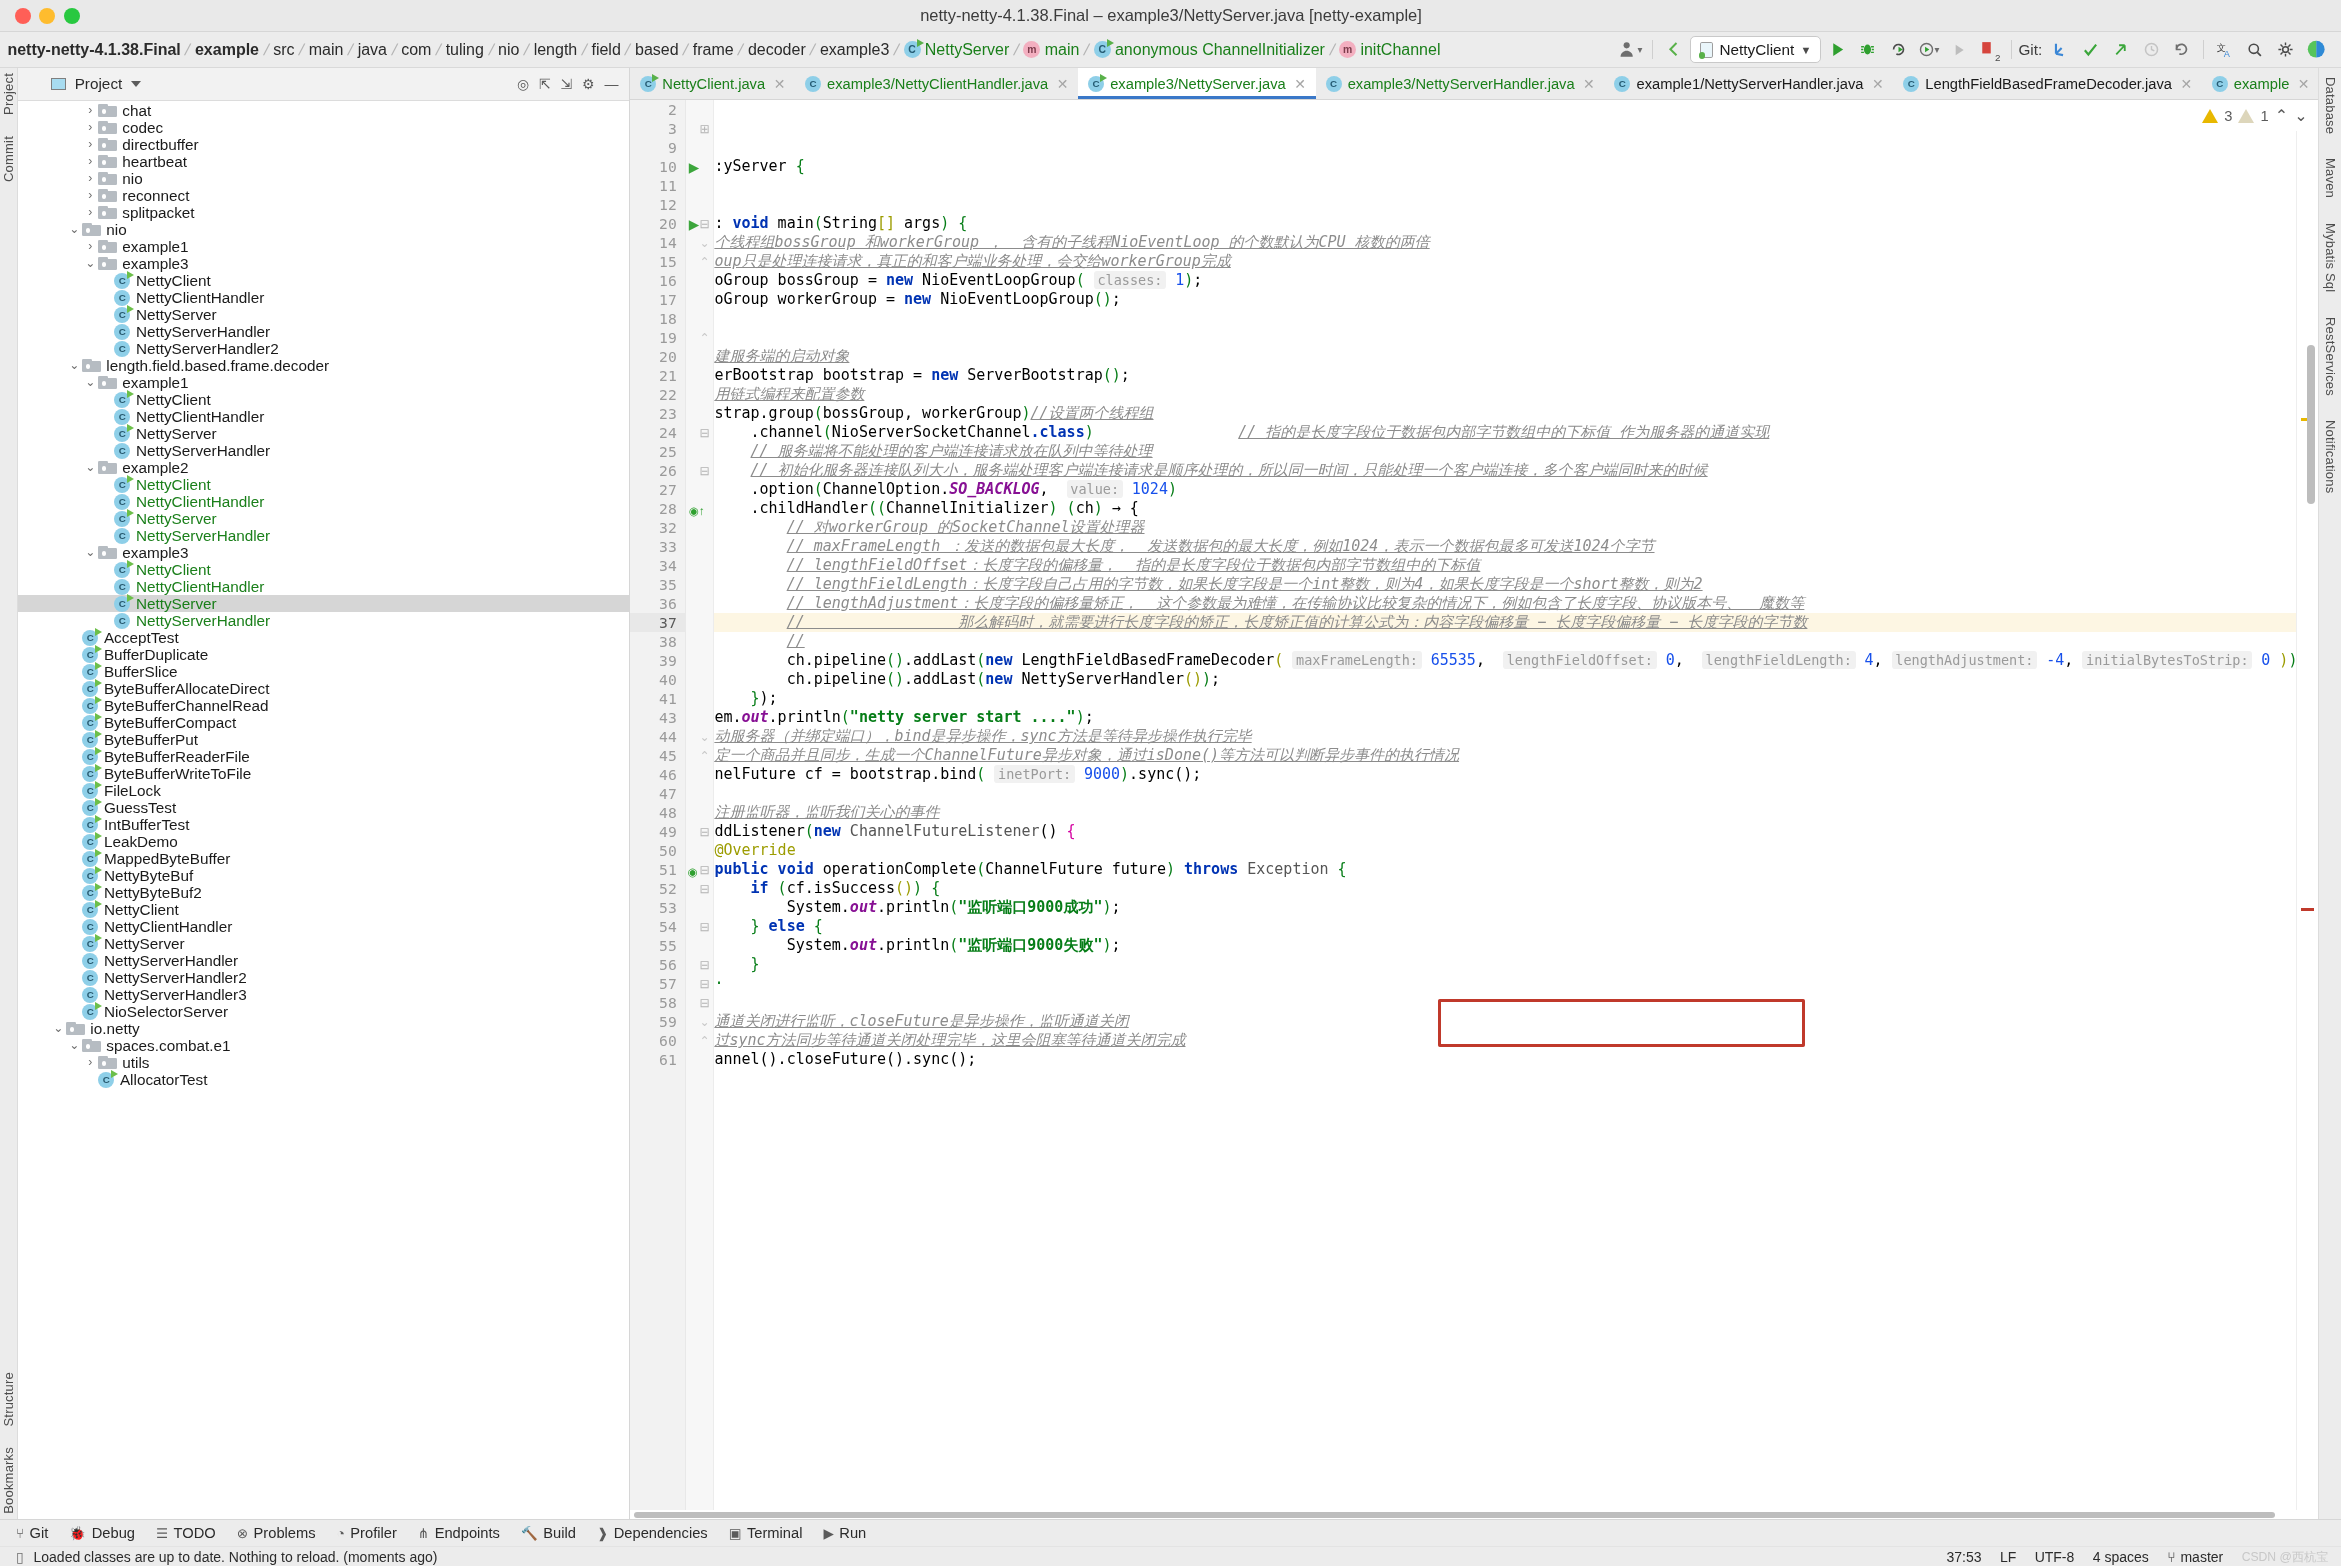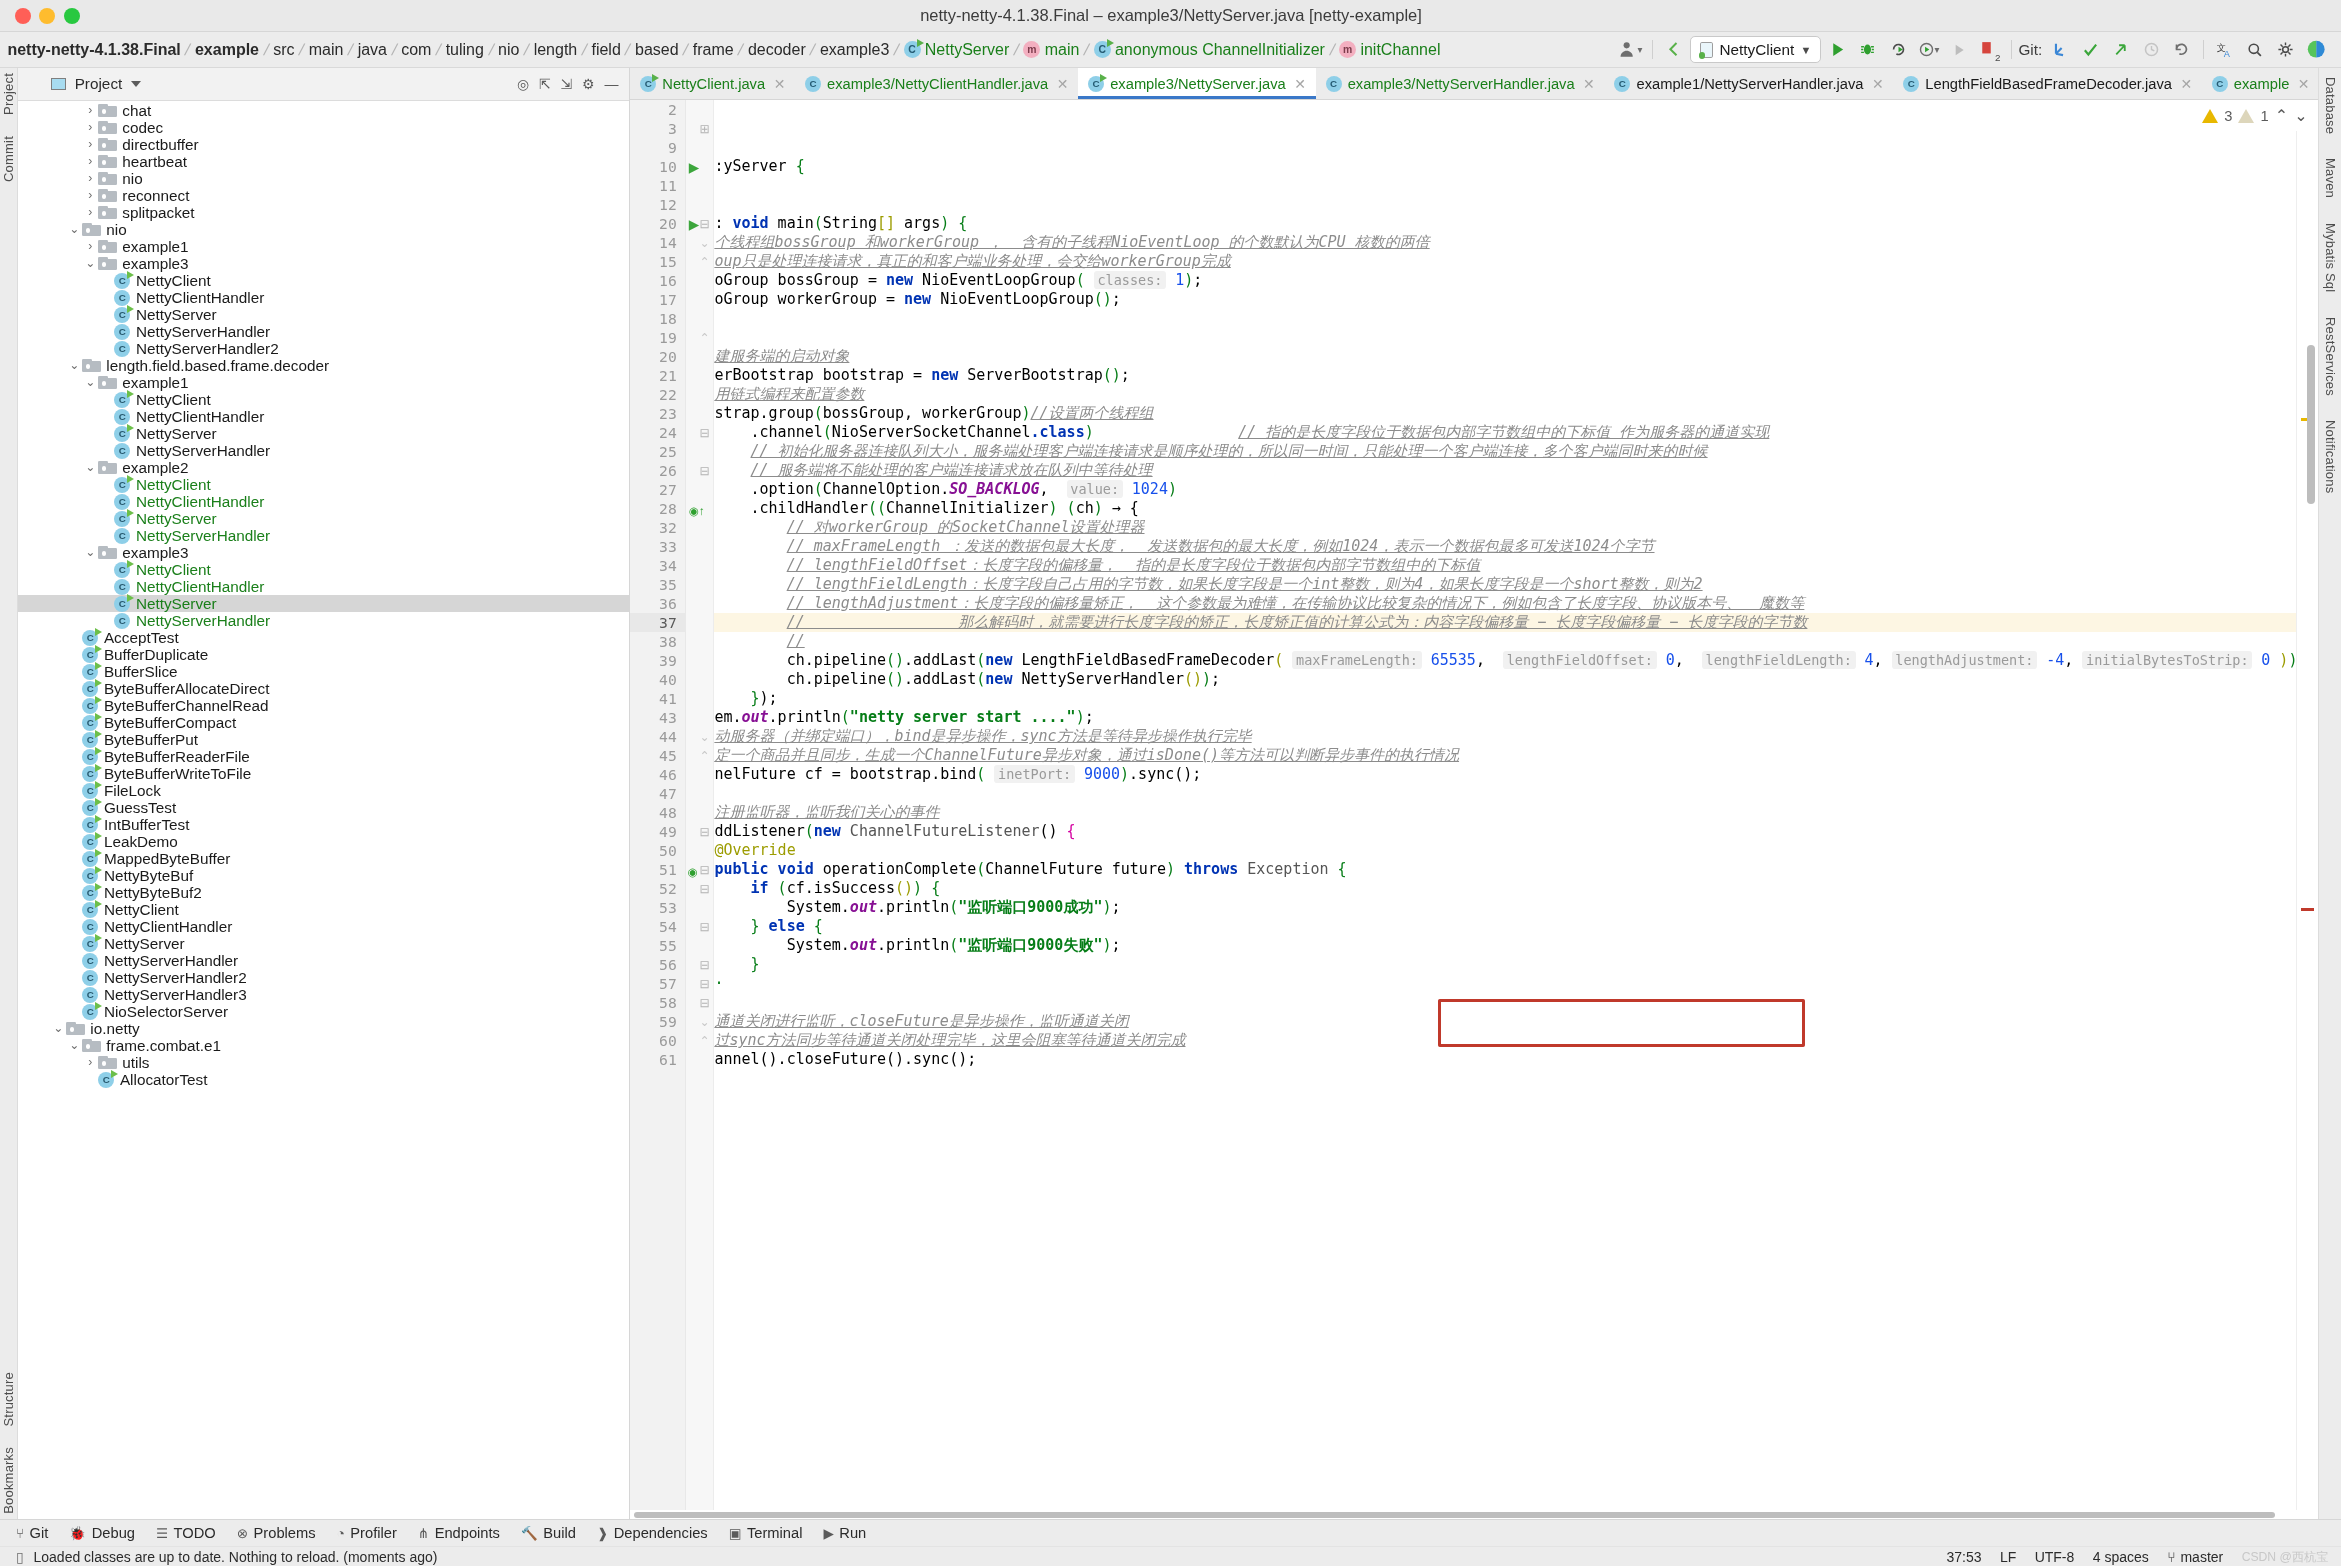--- a/index.html
+++ b/index.html
@@ -675,21 +675,21 @@
           <span class="folder">
             <span class="fdot"></span>
           </span>
           <span>io.netty</span>
         </div>
         <div class="row" style="padding-left: 48px;">
           <span class="tw">⌄</span>
           <span class="folder">
             <span class="fdot"></span>
           </span>
-          <span>frame.combat.e1</span>
+          <span>spaces.combat.e1</span>
         </div>
         <div class="row" style="padding-left: 64px;">
           <span class="tw">›</span>
           <span class="folder">
             <span class="fdot"></span>
           </span>
           <span>utils</span>
         </div>
         <div class="row" style="padding-left: 64px;">
           <span class="tw"></span>
@@ -898,22 +898,22 @@
           <div class="ln"><span class="cmt">oup只是处理连接请求，真正的和客户端业务处理，会交给workerGroup完成</span></div>
           <div class="ln"><span class="cls2">oGroup bossGroup = </span><span class="kw">new</span><span class="cls2"> NioEventLoopGroup</span><span class="par2">(</span> <span class="hint">classes:</span> <span class="num">1</span><span class="par2">)</span><span class="cls2">;</span></div>
           <div class="ln"><span class="cls2">oGroup workerGroup = </span><span class="kw">new</span><span class="cls2"> NioEventLoopGroup</span><span class="par2">()</span><span class="cls2">;</span></div>
           <div class="ln">&nbsp;</div>
           <div class="ln">&nbsp;</div>
           <div class="ln"><span class="cmt">建服务端的启动对象</span></div>
           <div class="ln"><span class="cls2">erBootstrap bootstrap = </span><span class="kw">new</span><span class="cls2"> ServerBootstrap</span><span class="par2">()</span><span class="cls2">;</span></div>
           <div class="ln"><span class="cmt">用链式编程来配置参数</span></div>
           <div class="ln"><span class="cls2">strap.group</span><span class="par2">(</span><span class="cls2">bossGroup, workerGroup</span><span class="par2">)</span><span class="cmt">//设置两个线程组</span></div>
           <div class="ln">    <span class="cls2">.channel</span><span class="par2">(</span><span class="cls2">NioServerSocketChannel</span><span class="kw">.class</span><span class="par2">)</span>                <span class="cmt">// 指的是长度字段位于数据包内部字节数组中的下标值 作为服务器的通道实现</span></div>
+          <div class="ln">    <span class="cmt">// 服务端将不能处理的客户端连接请求放在队列中等待处理</span></div>
           <div class="ln">    <span class="cmt">// 初始化服务器连接队列大小，服务端处理客户端连接请求是顺序处理的，所以同一时间，只能处理一个客户端连接，多个客户端同时来的时候</span></div>
-          <div class="ln">    <span class="cmt">// 服务端将不能处理的客户端连接请求放在队列中等待处理</span></div>
           <div class="ln">    <span class="cls2">.option</span><span class="par2">(</span><span class="cls2">ChannelOption.</span><span class="fld">SO_BACKLOG</span><span class="cls2">,</span>  <span class="hint">value:</span> <span class="num">1024</span><span class="par2">)</span></div>
           <div class="ln">    <span class="cls2">.childHandler</span><span class="par2">((</span><span class="cls2" style="color:#000">ChannelInitializer</span><span class="par2">)</span> <span class="par2">(</span><span class="cls2">ch</span><span class="par2">)</span> <span class="cls2">→ {</span></div>
           <div class="ln">        <span class="cmt">// 对workerGroup 的SocketChannel设置处理器</span></div>
           <div class="ln">        <span class="cmt">// maxFrameLength ：发送的数据包最大长度，  发送数据包的最大长度，例如1024，表示一个数据包最多可发送1024个字节</span></div>
           <div class="ln">        <span class="cmt">// lengthFieldOffset：长度字段的偏移量，  指的是长度字段位于数据包内部字节数组中的下标值</span></div>
           <div class="ln">        <span class="cmt">// lengthFieldLength：长度字段自己占用的字节数，如果长度字段是一个int整数，则为4，如果长度字段是一个short整数，则为2</span></div>
           <div class="ln">        <span class="cmt">// lengthAdjustment：长度字段的偏移量矫正，  这个参数最为难懂，在传输协议比较复杂的情况下，例如包含了长度字段、协议版本号、  魔数等</span></div>
           <div class="ln hl">        <span class="cmt">//                 那么解码时，就需要进行长度字段的矫正，长度矫正值的计算公式为：内容字段偏移量 − 长度字段偏移量 − 长度字段的字节数</span></div>
           <div class="ln">        <span class="cmt">//</span></div>
           <div class="ln">        <span class="cls2">ch.pipeline</span><span class="par2">()</span><span class="cls2">.addLast</span><span class="par2">(</span><span class="kw">new</span><span class="cls2"> LengthFieldBasedFrameDecoder</span><span class="par">(</span> <span class="hint">maxFrameLength:</span> <span class="num">65535</span><span class="cls2">,</span>  <span class="hint">lengthFieldOffset:</span> <span class="num">0</span><span class="cls2">,</span>  <span class="hint">lengthFieldLength:</span> <span class="num">4</span><span class="cls2">,</span> <span class="hint">lengthAdjustment:</span> <span class="num">-4</span><span class="cls2">,</span> <span class="hint">initialBytesToStrip:</span> <span class="num">0</span> <span class="par">)</span><span class="par2">)</span></div>

